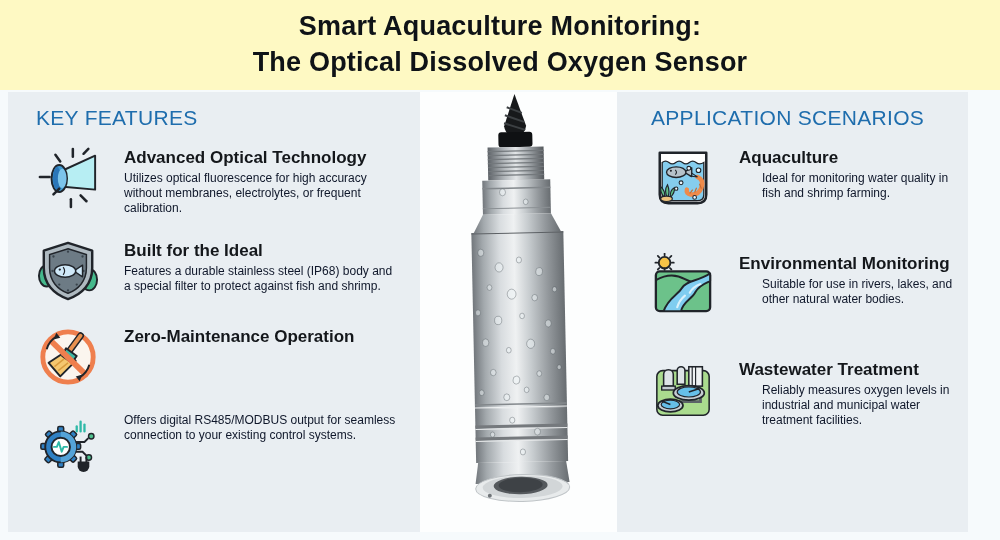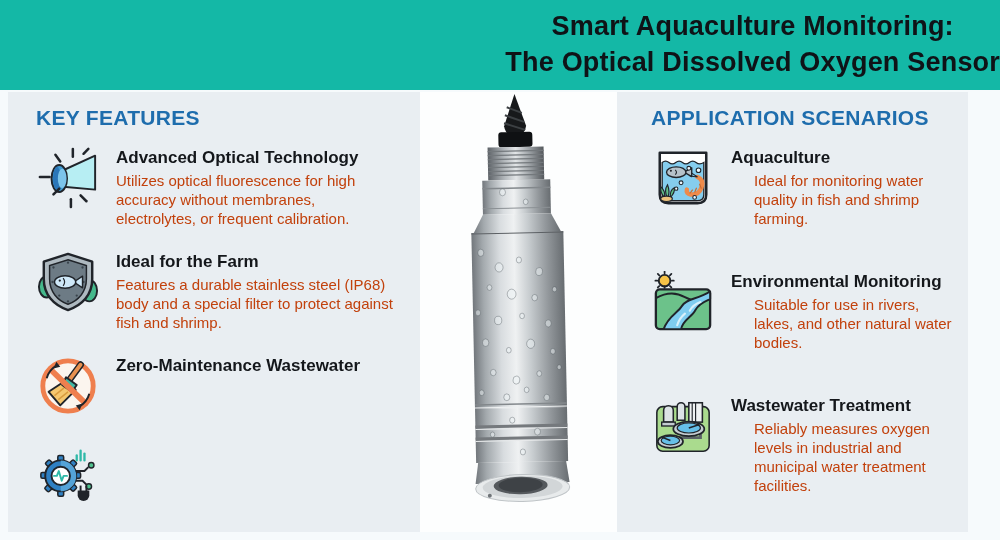--- a/index.html
+++ b/index.html
@@ -1,41 +1,41 @@
 <!DOCTYPE html>
 <html><head>
 <meta charset="utf-8">
 <style>
   html,body{margin:0;padding:0;}
   body{font-family:"Liberation Sans", sans-serif; background:#f6fafc;}
   .page{position:relative;width:1000px;height:540px;background:#f6fafc;overflow:hidden;}
 
   
-  .header-band{position:absolute;top:0;left:0;right:0;height:90px;background:#14b8a6;
-    display:flex;align-items:center;justify-content:flex-end;text-align:center;}
+  .header-band{position:absolute;top:0;left:0;right:0;height:90px;background:#fef9c3;
+    display:flex;align-items:center;justify-content:center;text-align:center;}
   .main-title{margin:0;font-size:27px;line-height:1.32;font-weight:800;color:#0f1317;letter-spacing:.2px;}
 
   
   .content{position:absolute;top:92px;left:8px;right:32px;bottom:8px;display:flex;}
   .panel{background:#e9eef2;}
   .panel.left{width:412px;box-sizing:border-box;padding:14px 20px 6px 28px;}
   .product-area{width:197px;background:#fdfefe;display:flex;align-items:flex-start;justify-content:center;}
   .panel.right{flex:1;box-sizing:border-box;padding:14px 10px 6px 34px;}
 
-  .section-heading{margin:0 0 16px 0;font-size:21px;font-weight:700;color:#1e6dad;letter-spacing:.3px;}
-
-  .item{display:flex;gap:16px;align-items:flex-start;}
+  .section-heading{margin:0 0 16px 0;font-size:21px;font-weight:400;color:#1e6dad;letter-spacing:.3px;}
+
+  .item{display:flex;gap:24px;align-items:flex-start;}
   .feature-item{margin-bottom:22px;}
   .scenario-item{margin-bottom:42px;}
   .icon-box{width:64px;height:64px;flex:0 0 64px;display:flex;align-items:center;justify-content:center;}
   .item-text{padding-top:2px;}
   .item-title{margin:0 0 3px 0;font-size:17px;font-weight:800;color:#14171b;}
   .panel.left .item-desc{max-width:278px;}
   .panel.right .item-desc{max-width:264px;margin-left:23px;}
-  .item-desc{margin:0;font-size:15px;line-height:1.27;color:#c2410c;}
+  .item-desc{margin:0;font-size:12px;line-height:1.27;color:#0f172a;}
 </style>
 </head>
 <body>
 
 <div class="page">
 
   <header class="header-band">
     <h1 class="main-title">
       <span>Smart Aquaculture Monitoring:</span><br>
       <span>The Optical Dissolved Oxygen Sensor</span>
@@ -88,21 +88,21 @@
               <circle cx="23" cy="46" r="1.2"></circle>
                 <circle cx="32" cy="52" r="1.2"></circle>
             </g>
             <polygon points="38,32 47,26 47,38" fill="#cfe8f8" stroke="#20242a" stroke-width="1.5" stroke-linejoin="round"></polygon>
             <ellipse cx="29" cy="32" rx="11" ry="6.5" fill="#cfe8f8" stroke="#20242a" stroke-width="1.5"></ellipse>
             <circle cx="23.5" cy="30.5" r="1.2" fill="#20242a"></circle>
             <path d="M27,28 q3,4 0,8" fill="none" stroke="#20242a" stroke-width="1.2"></path>
           </svg>
         </div>
         <div class="item-text">
-          <h3 class="item-title">Ideal for the Farm</h3>
+          <h3 class="item-title">Built for the Ideal</h3>
           <p class="item-desc">Features a durable stainless steel (IP68) body and a special filter to protect against fish and shrimp.</p>
         </div>
       </div>
 
       <div class="item feature-item">
         <div class="icon-box">
           <svg width="62" height="62" viewBox="0 0 64 64">
             <circle cx="32" cy="32" r="26" fill="#fbf5ee" stroke="#ef7f4e" stroke-width="5"></circle>
             <line x1="45" y1="10" x2="34" y2="25" stroke="#20242a" stroke-width="7" stroke-linecap="round"></line>
             <line x1="45" y1="10" x2="34" y2="25" stroke="#e8914f" stroke-width="4" stroke-linecap="round"></line>
@@ -110,21 +110,21 @@
             <path d="M18,42 L28,34 M22,46 L32,38" stroke="#d99c3e" stroke-width="1.5"></path>
             <polygon points="30,23 41,31 36,38 26,31" fill="#3fb9a6" stroke="#20242a" stroke-width="2" stroke-linejoin="round"></polygon>
             <line x1="14" y1="15" x2="50" y2="50" stroke="#ef7f4e" stroke-width="6" stroke-linecap="round"></line>
             <path d="M10,24 A22,22 0 0 1 20,11" fill="none" stroke="#20242a" stroke-width="2"></path>
             <polygon points="20,7 24,12 17,14" fill="#20242a"></polygon>
             <path d="M54,40 A22,22 0 0 1 44,53" fill="none" stroke="#20242a" stroke-width="2"></path>
             <polygon points="44,57 40,52 47,50" fill="#20242a"></polygon>
           </svg>
         </div>
         <div class="item-text">
-          <h3 class="item-title">Zero-Maintenance Wastewater</h3>
+          <h3 class="item-title">Zero-Maintenance Operation</h3>
         </div>
       </div>
 
       <div class="item feature-item">
         <div class="icon-box">
           <svg width="62" height="62" viewBox="0 0 64 64">
             <g stroke="#20242a" stroke-width="1.6" fill="#2f80c3">
               <rect x="21.5" y="15" width="6" height="8" rx="1.5"></rect>
               <rect x="21.5" y="49" width="6" height="8" rx="1.5"></rect>
               <rect x="4" y="32.5" width="8" height="6" rx="1.5" transform="rotate(0)"></rect>
@@ -152,20 +152,21 @@
             <circle cx="56" cy="25" r="2.8" fill="#4fc08d" stroke="#20242a" stroke-width="1.5"></circle>
             <circle cx="53.5" cy="47" r="2.8" fill="#4fc08d" stroke="#20242a" stroke-width="1.5"></circle>
             <g transform="translate(42,46)">
               <line x1="3" y1="0" x2="3" y2="6" stroke="#20242a" stroke-width="2"></line>
               <line x1="9" y1="0" x2="9" y2="6" stroke="#20242a" stroke-width="2"></line>
               <path d="M0,5 h12 v5 a6,6 0 0 1 -12,0 Z" fill="#20242a"></path>
             </g>
           </svg>
         </div>
         <div class="item-text">
+          <p class="item-desc">Offers digital RS485/MODBUS output for seamless connection to your existing control systems.</p>
         </div>
       </div>
     </section>
 
     <section class="product-area">
       <svg width="197" height="448" viewBox="0 0 197 448">
         <defs>
           <linearGradient id="mMain" x1="0" y1="0" x2="1" y2="0">
             <stop offset="0" stop-color="#72777c"></stop>
             <stop offset="0.12" stop-color="#a3a9ad"></stop>

